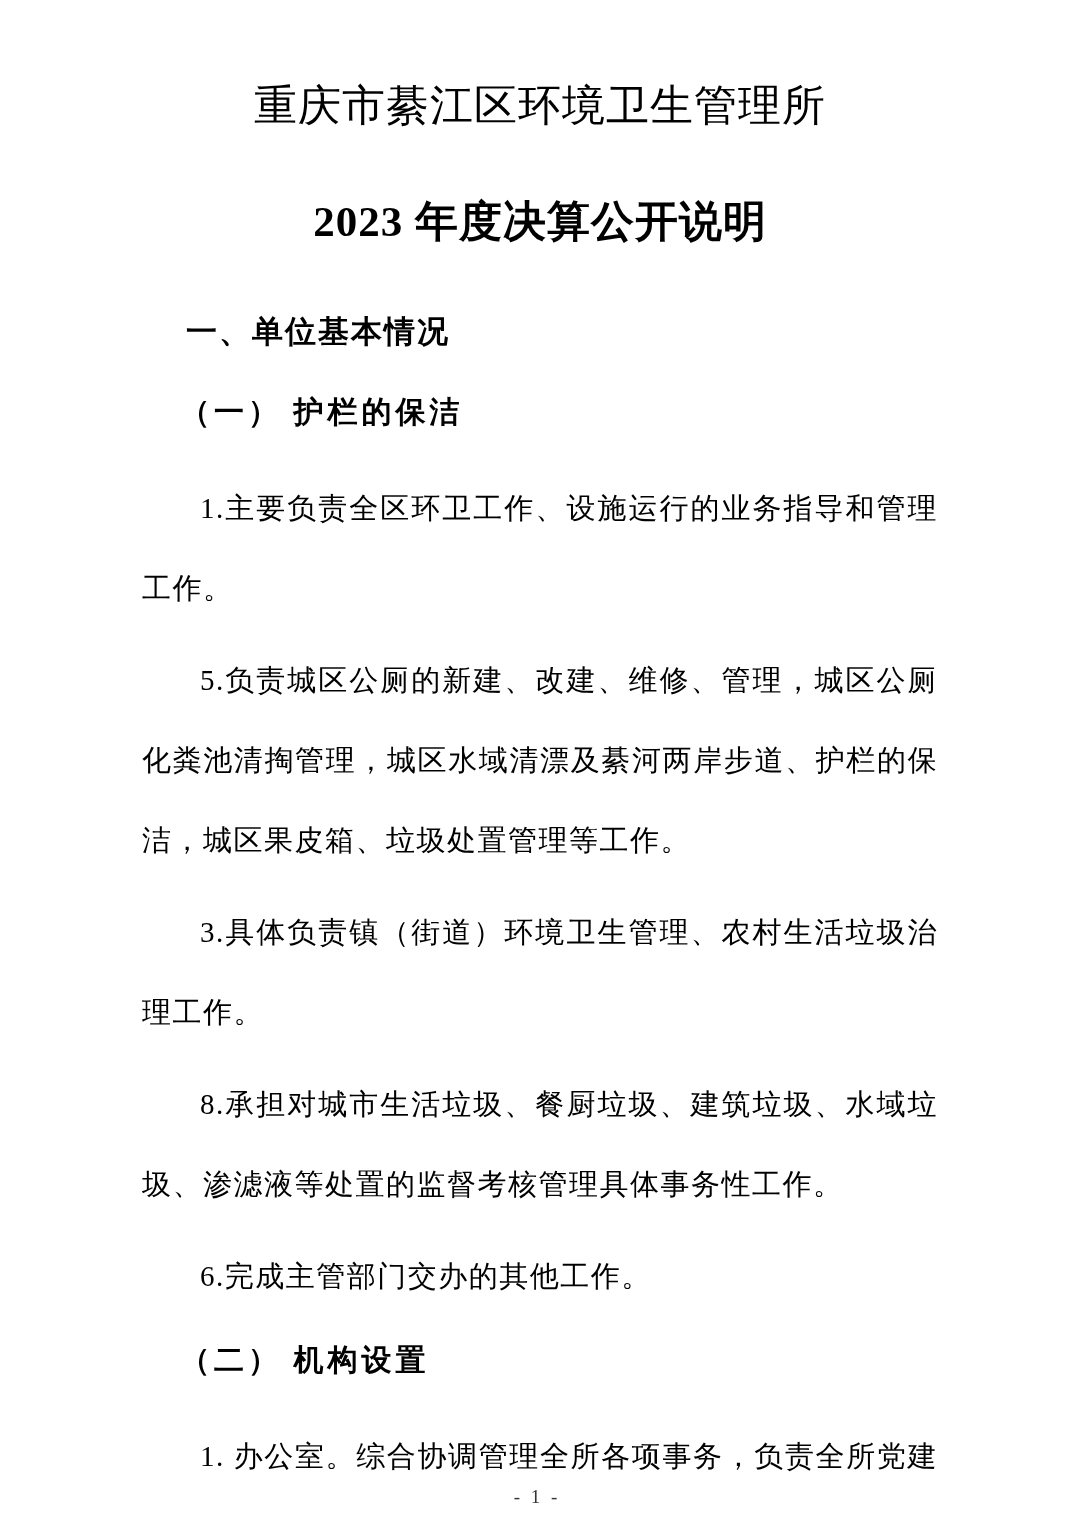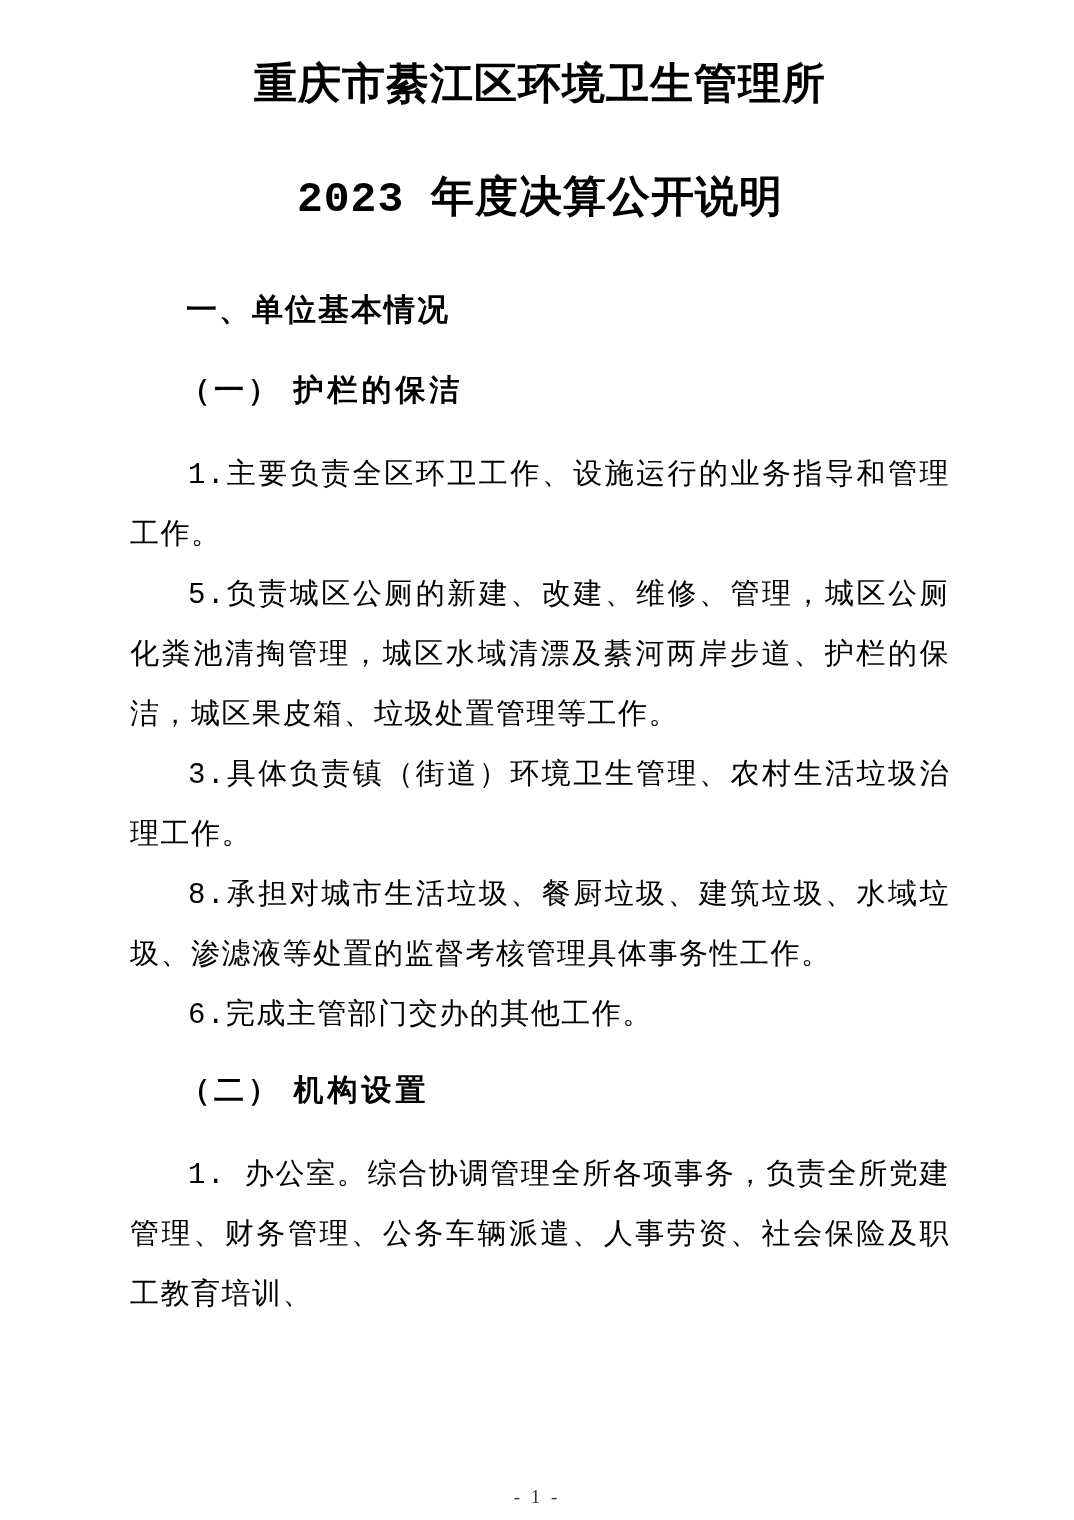--- a/index.html
+++ b/index.html
@@ -14,35 +14,34 @@
     height: 1520px;
     background: #ffffff;
     color: #000000;
     font-family: "Liberation Serif", "DejaVu Serif", serif;
     overflow: hidden;
   }
   .content {
     padding: 0 124px 0 130px; 
   }
   .doc-title {
-    margin-top: 58px;
+    margin-top: 80px;
     text-align: center;
     font-size: 43px;
     line-height: 52px;
-    font-weight: bold;
+    font-weight: normal;
     letter-spacing: 1px;
   }
   .doc-subtitle {
     margin-top: 64px;
     text-align: center;
     font-size: 43px;
     line-height: 52px;
     font-weight: bold;
     letter-spacing: 1px;
-    font-family: Liberation Mono, monospace;
   }
   .h1 {
     margin-top: 62px;
     padding-left: 56px;
     font-family: "Liberation Sans", "DejaVu Sans", sans-serif;
     font-size: 31px;
     line-height: 44px;
     font-weight: bold;
     letter-spacing: 2px;
   }
@@ -54,27 +53,26 @@
     font-weight: bold;
     letter-spacing: 4px;
   }
   .h2.org {
     margin-top: 22px;
   }
   .body-block {
     margin-top: 34px;
   }
   .body-block p {
-    margin: 0;
+    margin: 12px;
     font-size: 29px;
-    line-height: 60px;
+    line-height: 80px;
     letter-spacing: 1.5px;
     text-align: justify;
     text-indent: 58px;
-    font-family: Liberation Mono, monospace;
   }
   .footer {
     position: absolute;
     left: 0;
     right: 0;
     top: 1486px;
     text-align: center;
     font-size: 19px;
     letter-spacing: 3px;
     color: #333333;

